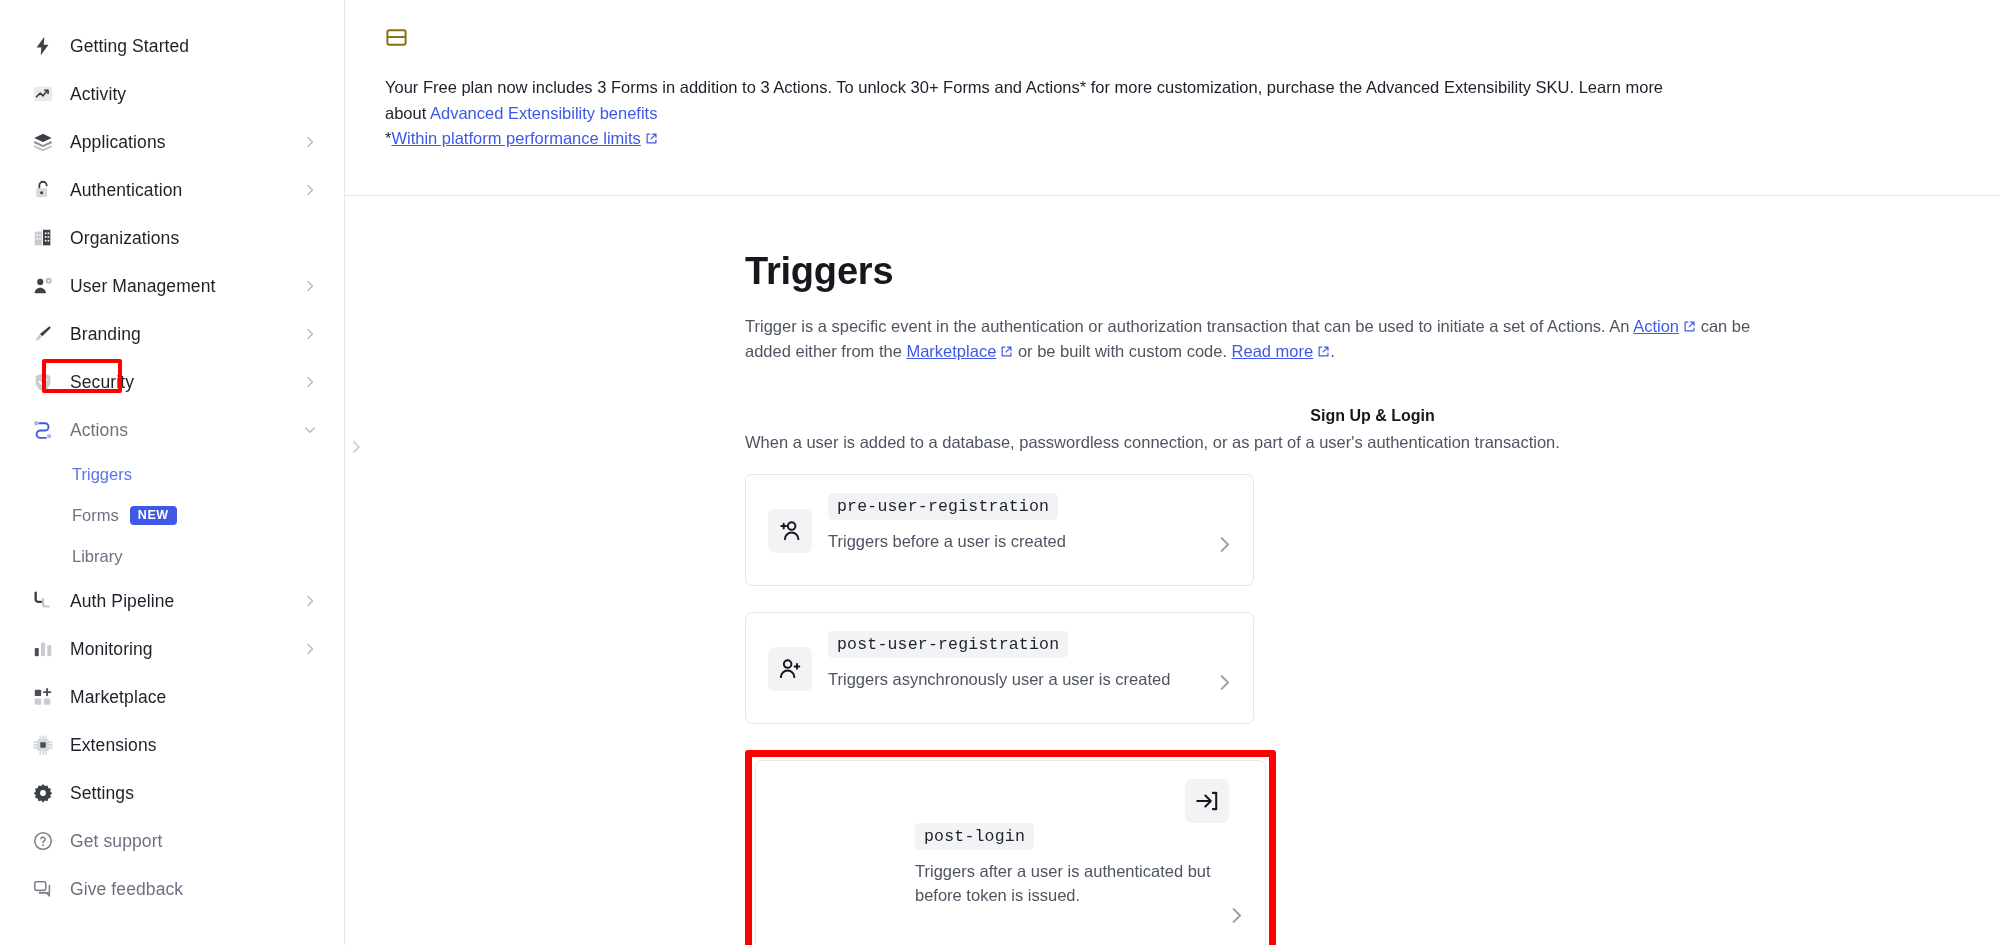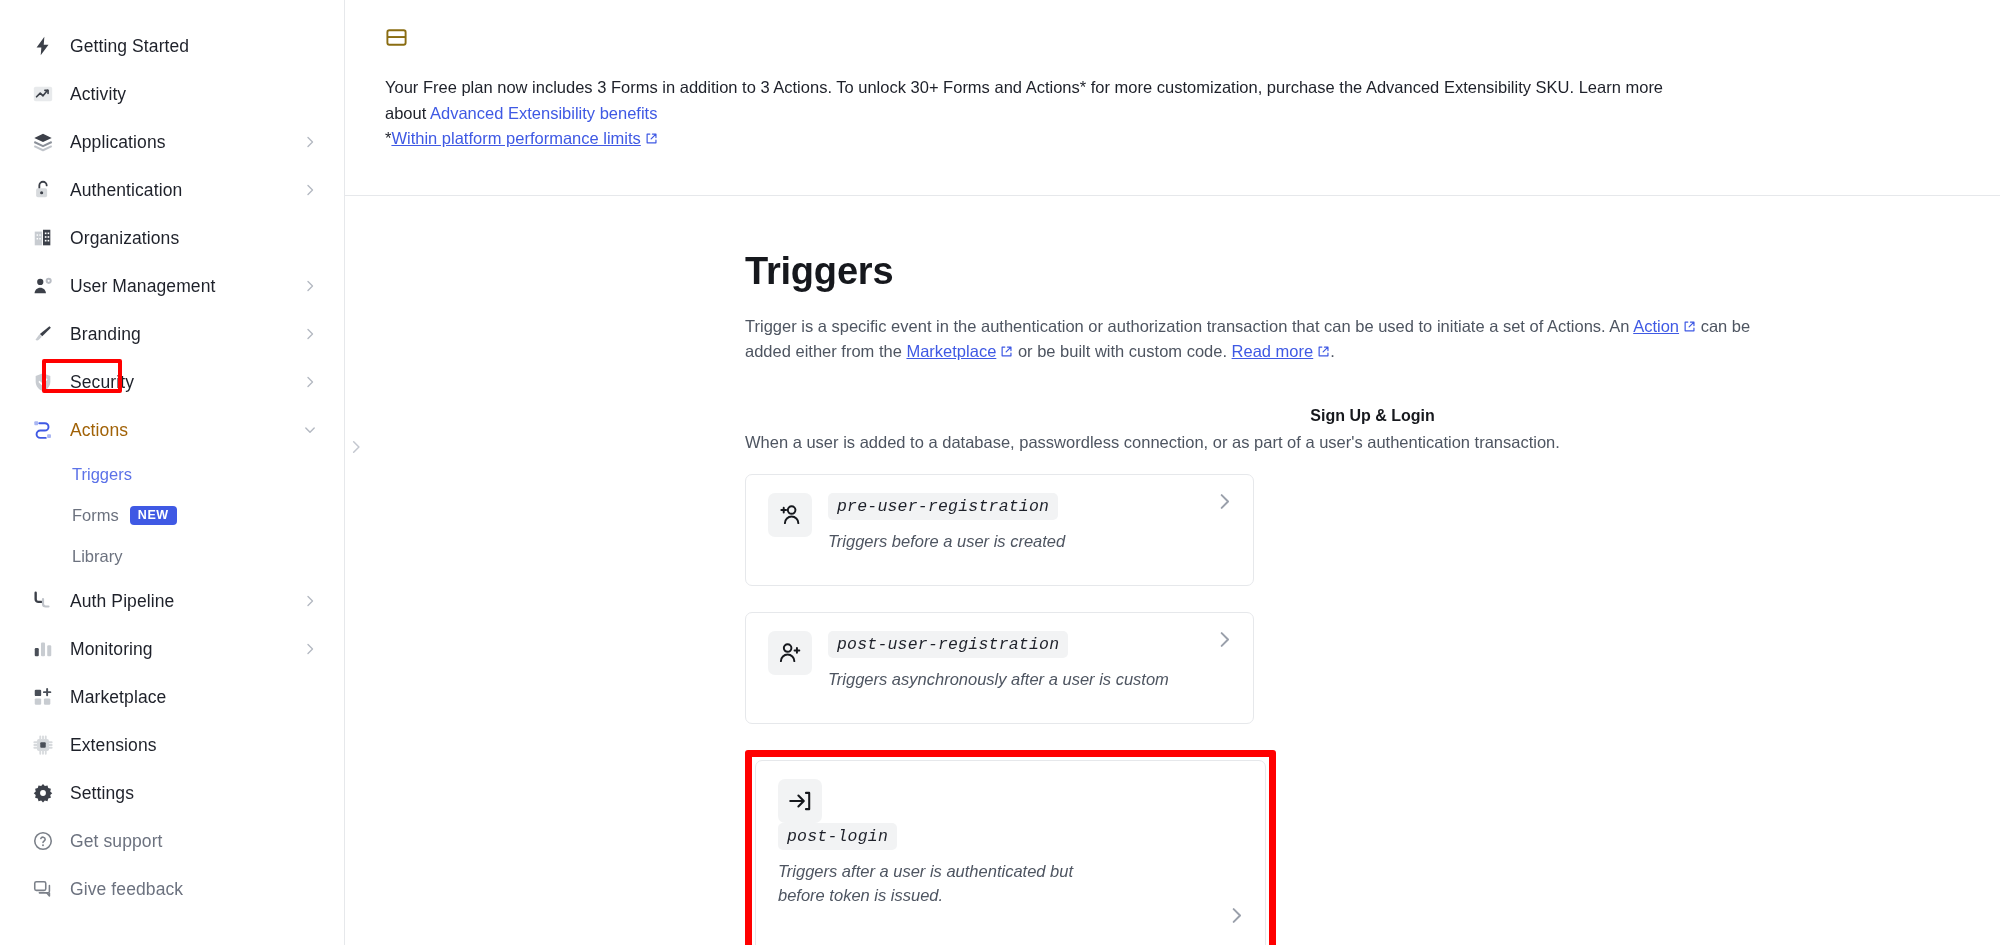--- a/index.html
+++ b/index.html
@@ -34,21 +34,21 @@
     display: flex; align-items: center; justify-content: center;
     margin-right: 14px;
   }
   .nav-icon svg { display: block; }
   .nav-label {
     font-size: 17.5px;
     color: #1e212a;
     letter-spacing: 0.1px;
     white-space: nowrap;
   }
-  .nav-item.active .nav-label { color: #a16207; }
+  .nav-item.active .nav-label { color: #737373; }
   .chev {
     margin-left: auto;
     color: #b4b9c2;
     font-size: 15px;
     line-height: 1;
     display: flex; align-items: center;
   }
   .chev svg { display:block; }
   .sub-item {
     display: flex; align-items: center;
@@ -141,25 +141,24 @@
     width: 1043px;
     flex-wrap: wrap;
   }
   .card {
     width: 509px;
     min-height: 107px;
     border: 1px solid #e6e8eb;
     border-radius: 7px;
     background: #fff;
     display: flex;
-    align-items: flex-start;
+    align-items: flex-end;
     padding: 18px 20px 32px 22px;
     cursor: pointer;
     position: relative;
-    font-style: italic;
   }
   .card-ico {
     width: 44px; height: 44px;
     flex: 0 0 44px;
     background: #f2f3f4;
     border-radius: 7px;
     display: flex; align-items: center; justify-content: center;
     margin-right: 16px;
   }
   .card-body { flex: 1 1 auto; }
@@ -528,21 +527,21 @@
         <div class="card">
           <span class="card-ico">
             <svg width="26" height="26" viewBox="0 0 24 24">
                 <circle cx="9.8" cy="7.4" r="3.5" stroke="#16181d" stroke-width="1.8" fill="none"></circle>
                 <path d="M3.6 19.5c0-3.4 2.8-6.1 6.2-6.1s6.2 2.7 6.2 6.1" stroke="#16181d" stroke-width="1.8" fill="none" stroke-linecap="round"></path>
                 <path d="M16.2 9.6h4.4M18.4 7.4v4.4" stroke="#16181d" stroke-width="1.8" stroke-linecap="round"></path>
               </svg>
           </span>
           <div class="card-body">
             <span class="chip">post-user-registration</span>
-            <div class="card-desc">Triggers asynchronously after a user is custom</div>
+            <div class="card-desc">Triggers asynchronously user a user is created</div>
           </div>
           <span class="card-chev">
             <svg width="17" height="17" viewBox="0 0 12 12">
                 <path d="M4 1.5L8.5 6 4 10.5" stroke="#9aa0ab" stroke-width="1.4" fill="none" stroke-linecap="round" stroke-linejoin="round"></path>
               </svg>
           </span>
         </div>
       </div>
 
       <div class="row2">

